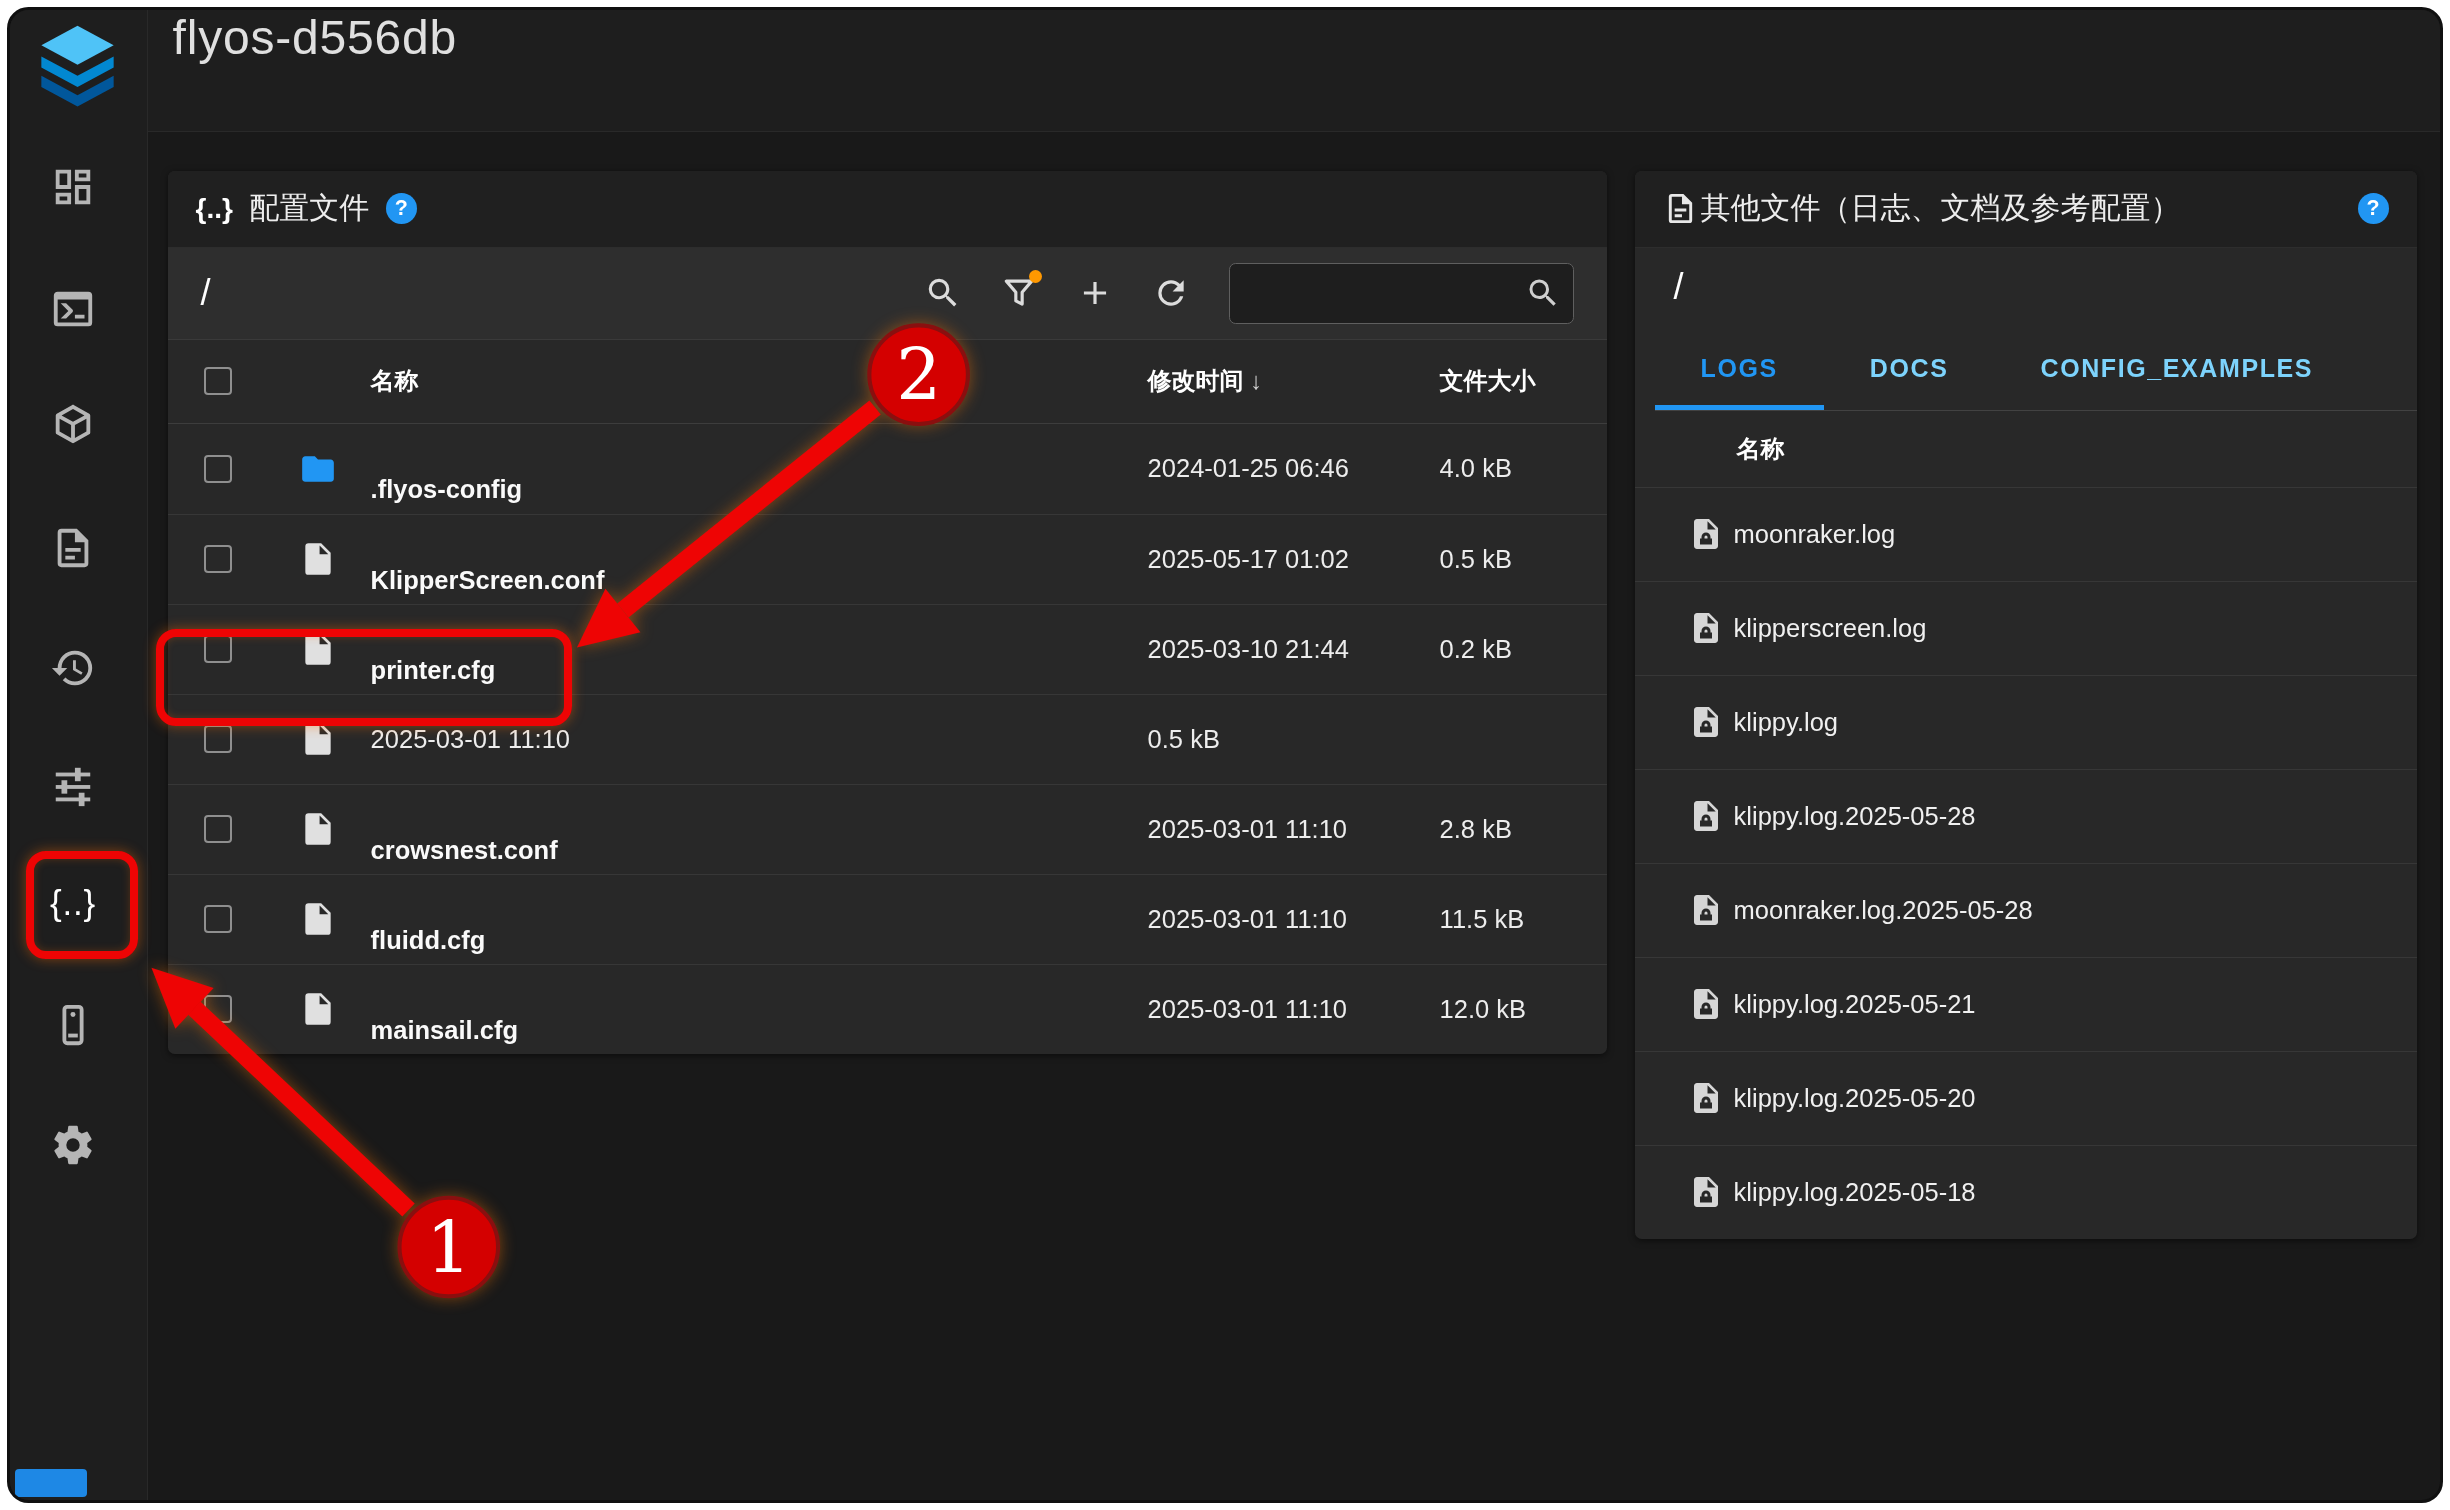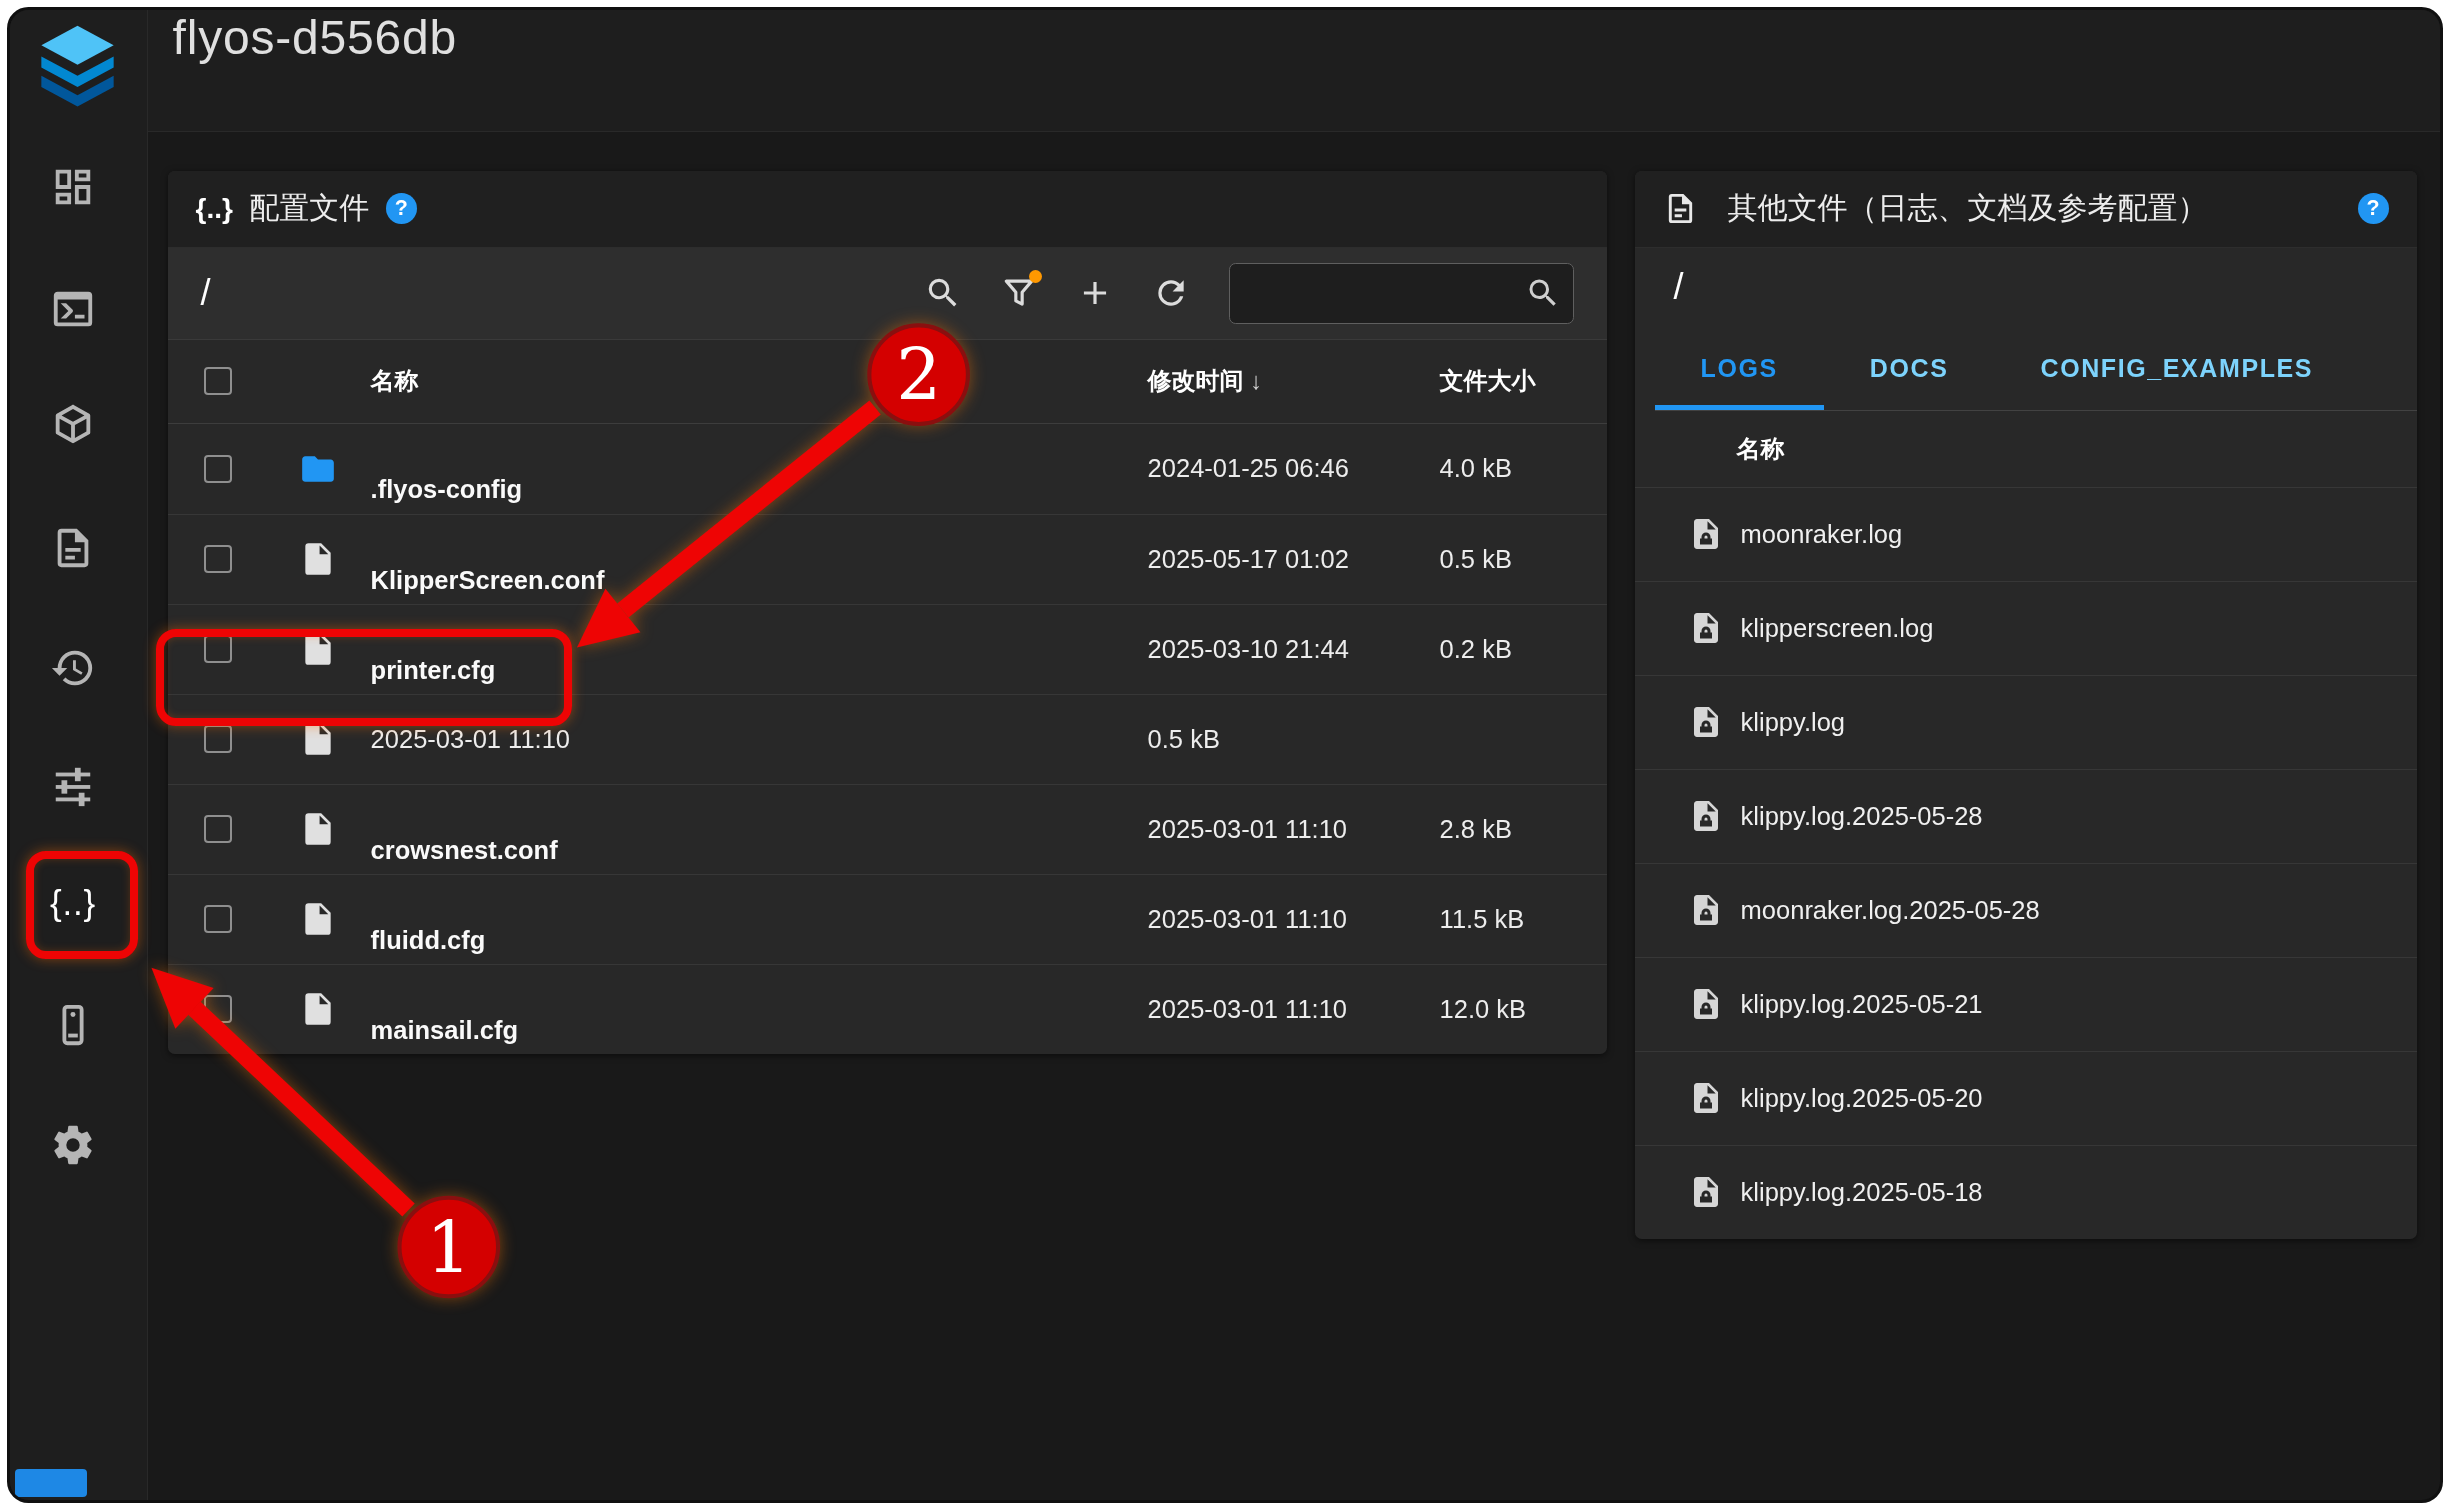--- a/index.html
+++ b/index.html
@@ -67,21 +67,21 @@
   
   #other-panel { left:1625px; top:161px; width:782px; }
   .other-path { height:79px; display:flex; align-items:center; padding:0 39px;
                 font-size:36px; color:#fff; }
   .tabs { height:84px; display:flex; border-bottom:1.6px solid rgba(255,255,255,0.12);margin-left:20px; }
   .tab { padding:0 46px; display:flex; align-items:center; font-size:25px; font-weight:700;
          letter-spacing:1.6px; color:#7dd3fc; }
   .tab.active { color:#2196f3; box-shadow:inset 0 -5px 0 #2196f3; }
   .list-header { height:76px; display:flex; align-items:center; padding-left:102px;
                  font-size:24px; font-weight:700; color:#fff; }
-  .log-row { height:94px; display:flex; align-items:center; padding-left:53px; gap:17px;
+  .log-row { height:94px; display:flex; align-items:center; padding-left:53px; gap:10px;
              font-size:25.5px; color:#f0f0f0; font-weight:500;
              border-top:0.8px solid rgba(255,255,255,0.07); }
   .log-row svg { width:36px; height:36px; flex:0 0 auto; }
 
   
   .annot-box { position:absolute; border:8.2px solid #ee0404; border-radius:20px; z-index:40;
                box-shadow:0 0 13px rgba(255,110,0,0.45), inset 0 0 8.2px rgba(255,110,0,0.25);
                pointer-events:none; }
   #annot-box-config-icon { left:16.4px; top:841px; width:112px; height:108px; }
   #annot-box-printer-row { left:146px; top:619px; width:416px; height:97px; }
@@ -295,21 +295,21 @@
             <span class="cell name">mainsail.cfg</span>
             <span class="cell date">2025-03-01 11:10</span>
             <span class="cell size">12.0 kB</span>
           </div>
 
       </div>
     </div>
 
     <div class="panel" id="other-panel">
       <div class="panel-header" style="justify-content:space-between">
-        <span style="display:flex;align-items:center;gap:30px">
+        <span style="display:flex;align-items:center;gap:3px">
           <svg viewBox="0 0 24 24" style="width:35px;height:35px">
               <path fill="#e8e8e8" d="M6,2A2,2 0 0,0 4,4V20A2,2 0 0,0 6,22H18A2,2 0 0,0 20,20V8L14,2H6M6,4H13V9H18V20H6V4M8,12V14H16V12H8M8,16V18H13V16H8Z"></path>
             </svg>
           <span>其他文件（日志、文档及参考配置）</span>
         </span>
         <span class="help-badge">?</span>
       </div>
 
       <div class="other-path">/</div>
 

